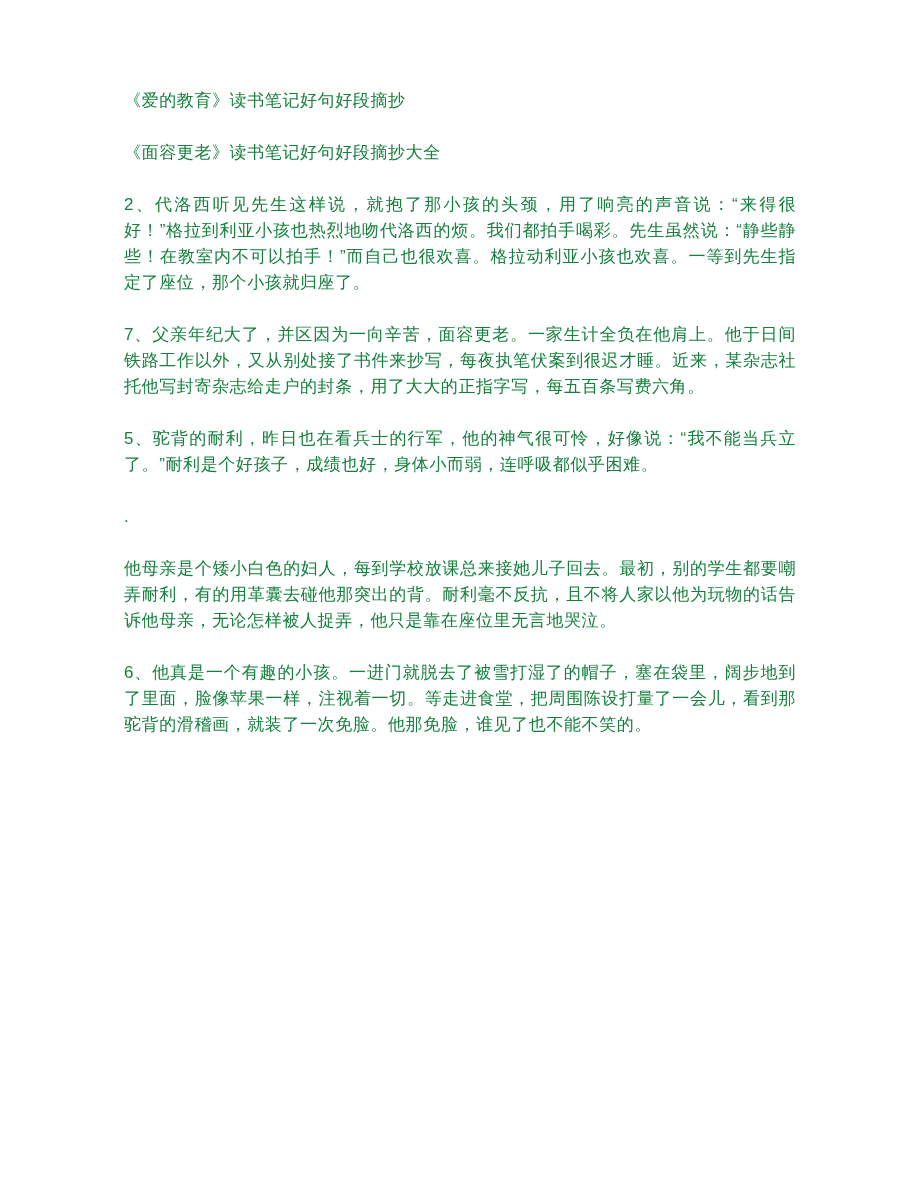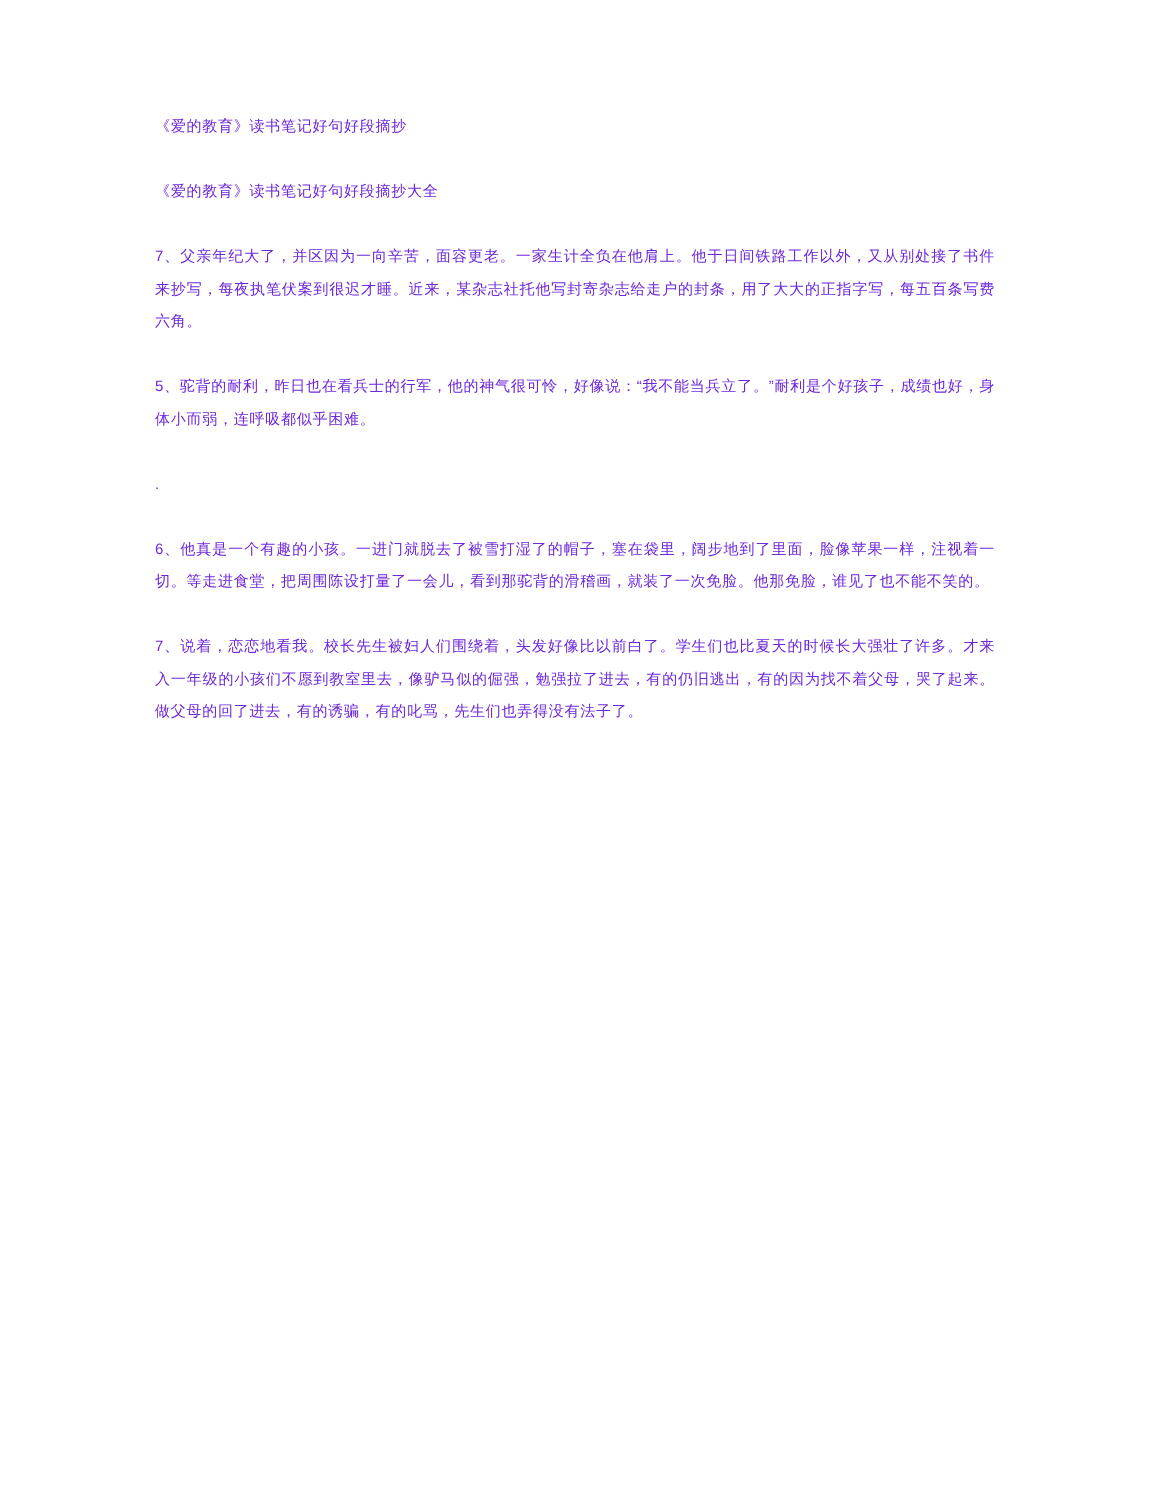--- a/index.html
+++ b/index.html
@@ -15,35 +15,36 @@
   }
   .page {
     width: 920px;
     min-height: 1191px;
     box-sizing: border-box;
     padding: 88px 124px 60px 124px;
     background: #ffffff;
   }
   .para {
     margin: 0 0 26px 0;
-    font-size: 12px;
+    font-size: 17px;
     line-height: 26px;
     letter-spacing: 0.6px;
-    color: #6d28d9;
+    color: #15803d;
     text-align: justify;
     word-break: break-all;
   }
   .para.single {
     text-align: left;
   }
 </style>
 </head>
 <body>
 
 <div class="page">
   <p class="para single">《爱的教育》读书笔记好句好段摘抄</p>
-  <p class="para single">《爱的教育》读书笔记好句好段摘抄大全</p>
+  <p class="para single">《面容更老》读书笔记好句好段摘抄大全</p>
+  <p class="para">2、代洛西听见先生这样说，就抱了那小孩的头颈，用了响亮的声音说：“来得很好！”格拉到利亚小孩也热烈地吻代洛西的烦。我们都拍手喝彩。先生虽然说：“静些静些！在教室内不可以拍手！”而自己也很欢喜。格拉动利亚小孩也欢喜。一等到先生指定了座位，那个小孩就归座了。</p>
   <p class="para">7、父亲年纪大了，并区因为一向辛苦，面容更老。一家生计全负在他肩上。他于日间铁路工作以外，又从别处接了书件来抄写，每夜执笔伏案到很迟才睡。近来，某杂志社托他写封寄杂志给走户的封条，用了大大的正指字写，每五百条写费六角。</p>
   <p class="para">5、驼背的耐利，昨日也在看兵士的行军，他的神气很可怜，好像说：“我不能当兵立了。”耐利是个好孩子，成绩也好，身体小而弱，连呼吸都似乎困难。</p>
   <p class="para single">.</p>
+  <p class="para">他母亲是个矮小白色的妇人，每到学校放课总来接她儿子回去。最初，别的学生都要嘲弄耐利，有的用革囊去碰他那突出的背。耐利毫不反抗，且不将人家以他为玩物的话告诉他母亲，无论怎样被人捉弄，他只是靠在座位里无言地哭泣。</p>
   <p class="para">6、他真是一个有趣的小孩。一进门就脱去了被雪打湿了的帽子，塞在袋里，阔步地到了里面，脸像苹果一样，注视着一切。等走进食堂，把周围陈设打量了一会儿，看到那驼背的滑稽画，就装了一次免脸。他那免脸，谁见了也不能不笑的。</p>
-  <p class="para">7、说着，恋恋地看我。校长先生被妇人们围绕着，头发好像比以前白了。学生们也比夏天的时候长大强壮了许多。才来入一年级的小孩们不愿到教室里去，像驴马似的倔强，勉强拉了进去，有的仍旧逃出，有的因为找不着父母，哭了起来。做父母的回了进去，有的诱骗，有的叱骂，先生们也弄得没有法子了。</p>
 </div>
 
 </body></html>

